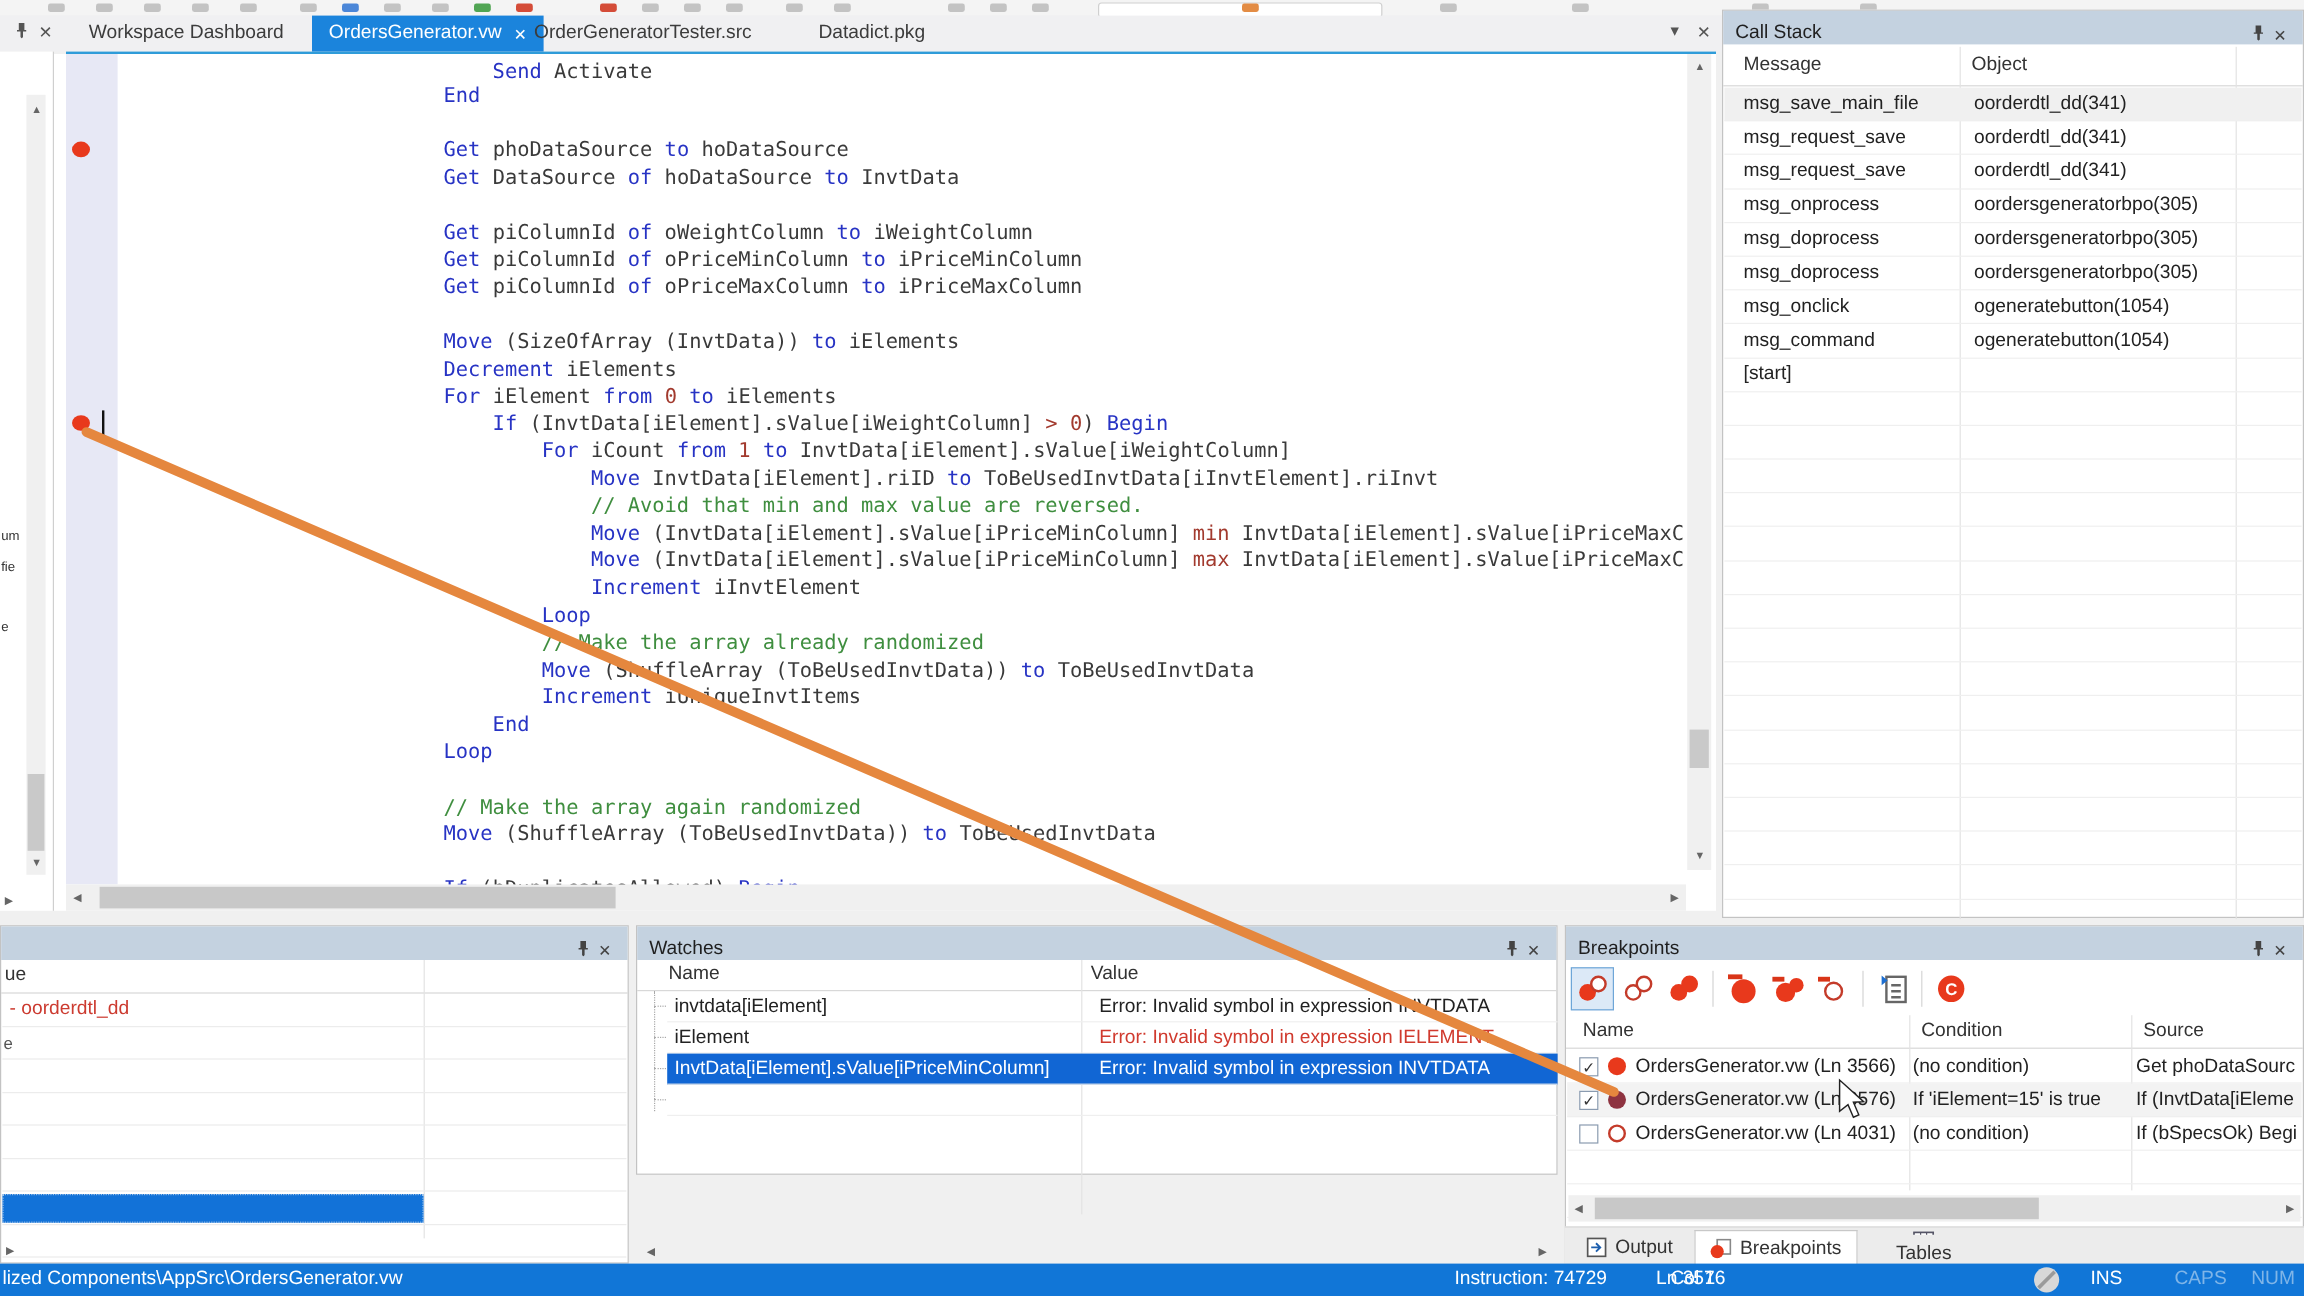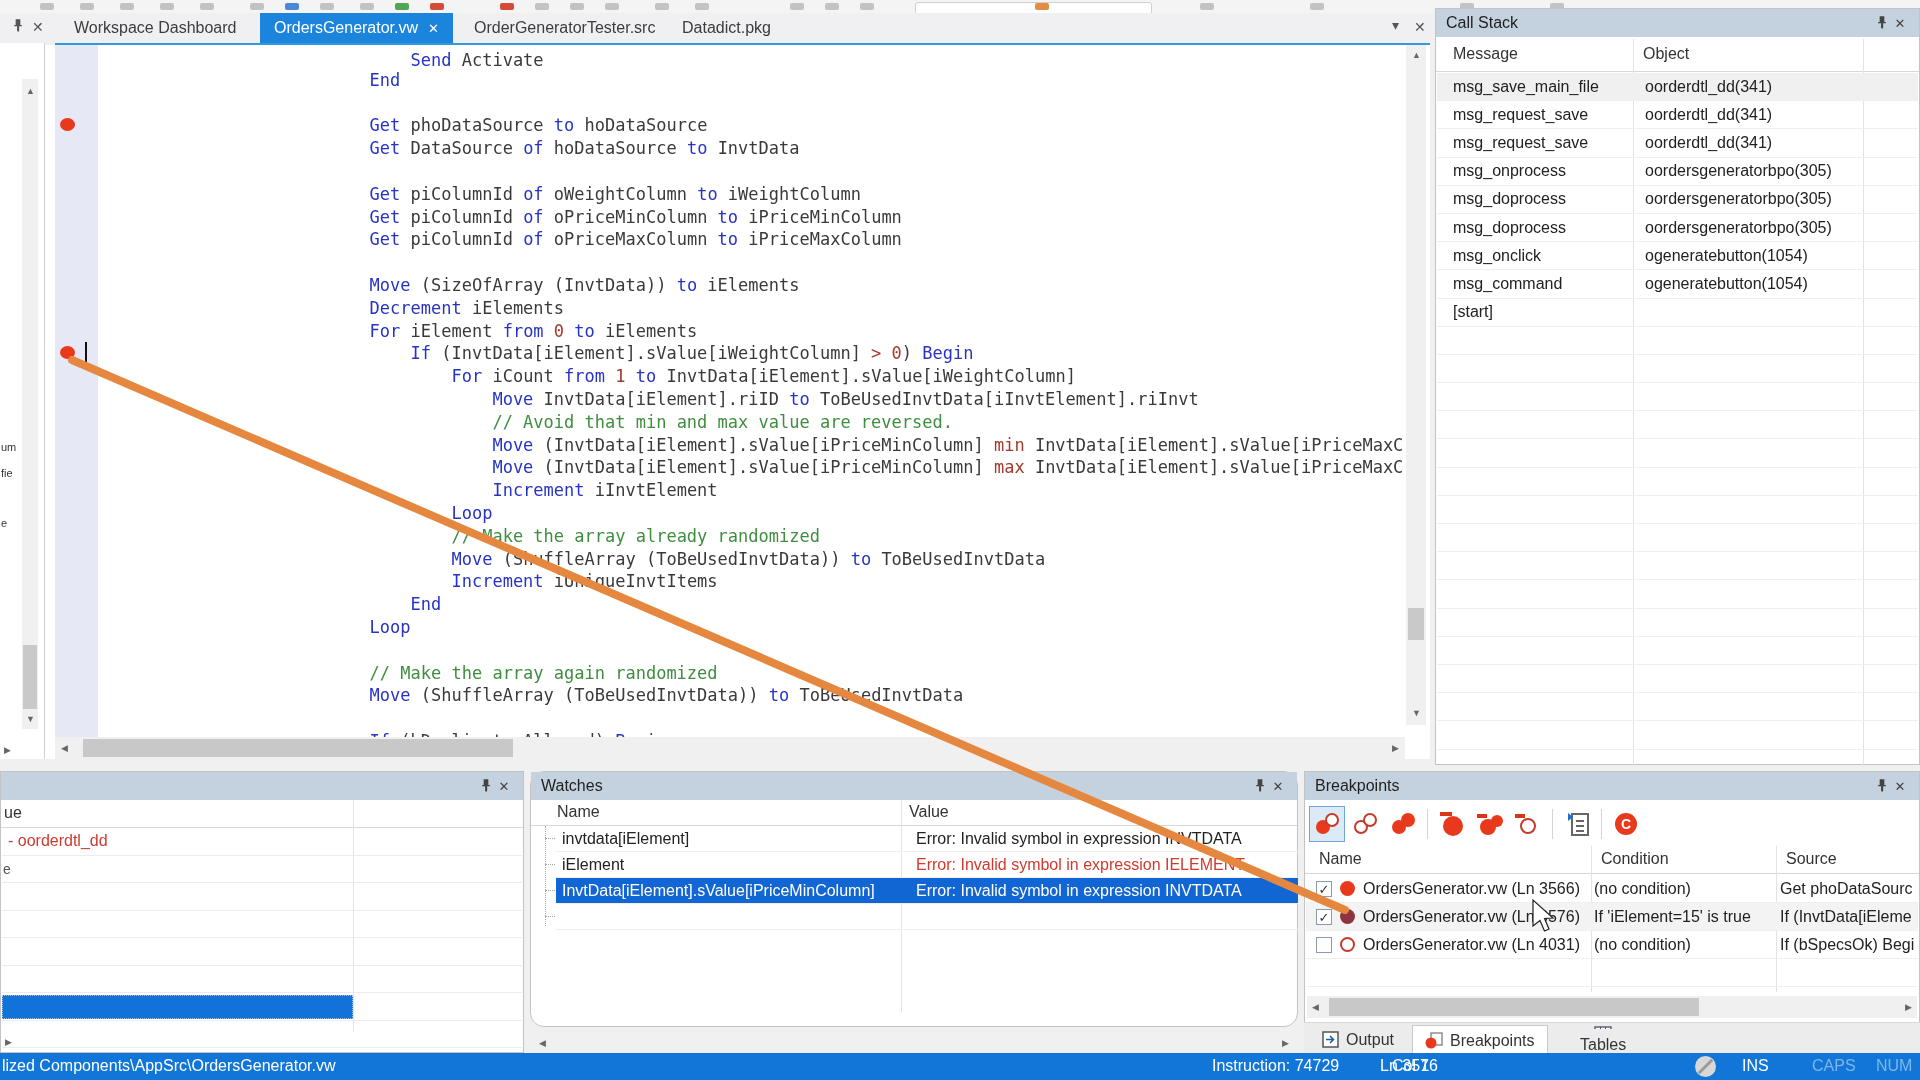--- a/index.html
+++ b/index.html
@@ -42,21 +42,21 @@
   .cl{position:absolute;left:0;white-space:pre;line-height:22.8px;height:22.8px;}
   .k{color:#2733c4}.p{color:#3a3a3a}.c{color:#3f8e3f}.r{color:#a23a2e}
 
   .escroll-v{left:1406px;top:45px;width:20px;height:680px;background:#f0f0f0;}
   .escroll-h{left:55px;top:737px;width:1350px;height:22px;background:#f0f0f0;}
   .hthumb{position:absolute;background:#c8c8c8;}
 
   
   .panel{background:#fff;border:1px solid #c3c3c3;box-sizing:border-box;}
   .phead{position:absolute;left:0;top:0;right:0;height:28px;background:#c4d2e0;
-         display:flex;align-items:center;padding:0 10px;font-size:16px;color:#1f1f1f;box-sizing:border-box;}
+         display:flex;align-items:flex-end;padding:0 10px;font-size:16px;color:#1f1f1f;box-sizing:border-box;}
   .phead .sp{flex:1;}
   .pinicon,.closeicon{width:18px;text-align:center;color:#444;font-size:13px;cursor:default;}
   .colhead{position:absolute;font-size:16px;color:#333;}
   .gridline{position:absolute;height:1px;background:#e9e9e9;left:0;right:0;}
   .vline{position:absolute;width:1px;background:#e3e3e3;}
 
   
   .callstack{left:1435px;top:8px;width:485px;height:757px;}
   .cs-rows{position:absolute;left:1px;top:64px;right:1px;}
   .cs-row{height:27.2px;display:flex;align-items:center;border-bottom:1px solid #efefef;}
@@ -66,21 +66,21 @@
 
   
   .blpanel{left:0;top:771px;width:524px;height:282px;}
   .bl-rows{position:absolute;left:1px;top:56px;right:1px;}
   .bl-row{height:26.5px;display:flex;align-items:center;border-bottom:1px solid #ececec;font-size:16px;}
   .bl-row .red{color:#cc3b30;padding-left:6px;}
   .bl-row .dim{color:#555;padding-left:1px;font-size:14px;}
   .bl-blue{background:#1272d8;width:351px;height:24px;margin-top:1px;border:1px dotted #9fc3ea;box-sizing:border-box;}
 
   
-  .watches{left:530px;top:771px;width:768px;height:256px;border-radius:14px;}
+  .watches{left:530px;top:771px;width:768px;height:208px;}
   .w-rows{position:absolute;left:25px;top:54px;width:742px;}
   .w-row{height:25px;display:flex;align-items:center;font-size:16px;border-bottom:1px solid #efefef;position:relative;}
   .w-name{width:348px;padding-left:6px;overflow:hidden;white-space:nowrap;}
   .w-val{padding-left:6px;white-space:nowrap;}
   .w-row.sel{background:#1166d4;color:#fff;}
   .w-row .vred{color:#d03a2e;}
   .treev{position:absolute;left:14px;top:54px;width:1px;height:100px;border-left:1px dotted #a8a8a8;}
   .stub{position:absolute;left:-11px;top:12px;width:10px;border-top:1px dotted #a8a8a8;}
 
   
@@ -159,21 +159,21 @@
     <span class="abs smallglyph" style="left:1392px;top:4px;">▾</span>
     <span class="abs smallglyph" style="left:1414px;top:6px;">✕</span>
     <div id="tabs-host">
         <div class="tab" style="left: 60px;">
           <span>Workspace Dashboard</span>
         </div>
         <div class="tab active" style="left: 260px;">
           <span>OrdersGenerator.vw</span>
           <span class="tabclose">✕</span>
         </div>
-        <div class="tab" style="left: 460px;">
+        <div class="tab" style="left: 431px;">
           <span>OrderGeneratorTester.src</span>
         </div>
         <div class="tab" style="left: 668px;">
           <span>Datadict.pkg</span>
         </div>
       </div>
   </div>
 
   <div class="abs leftstrip">
     <span class="leftfrag" style="top:398px;">um</span>

